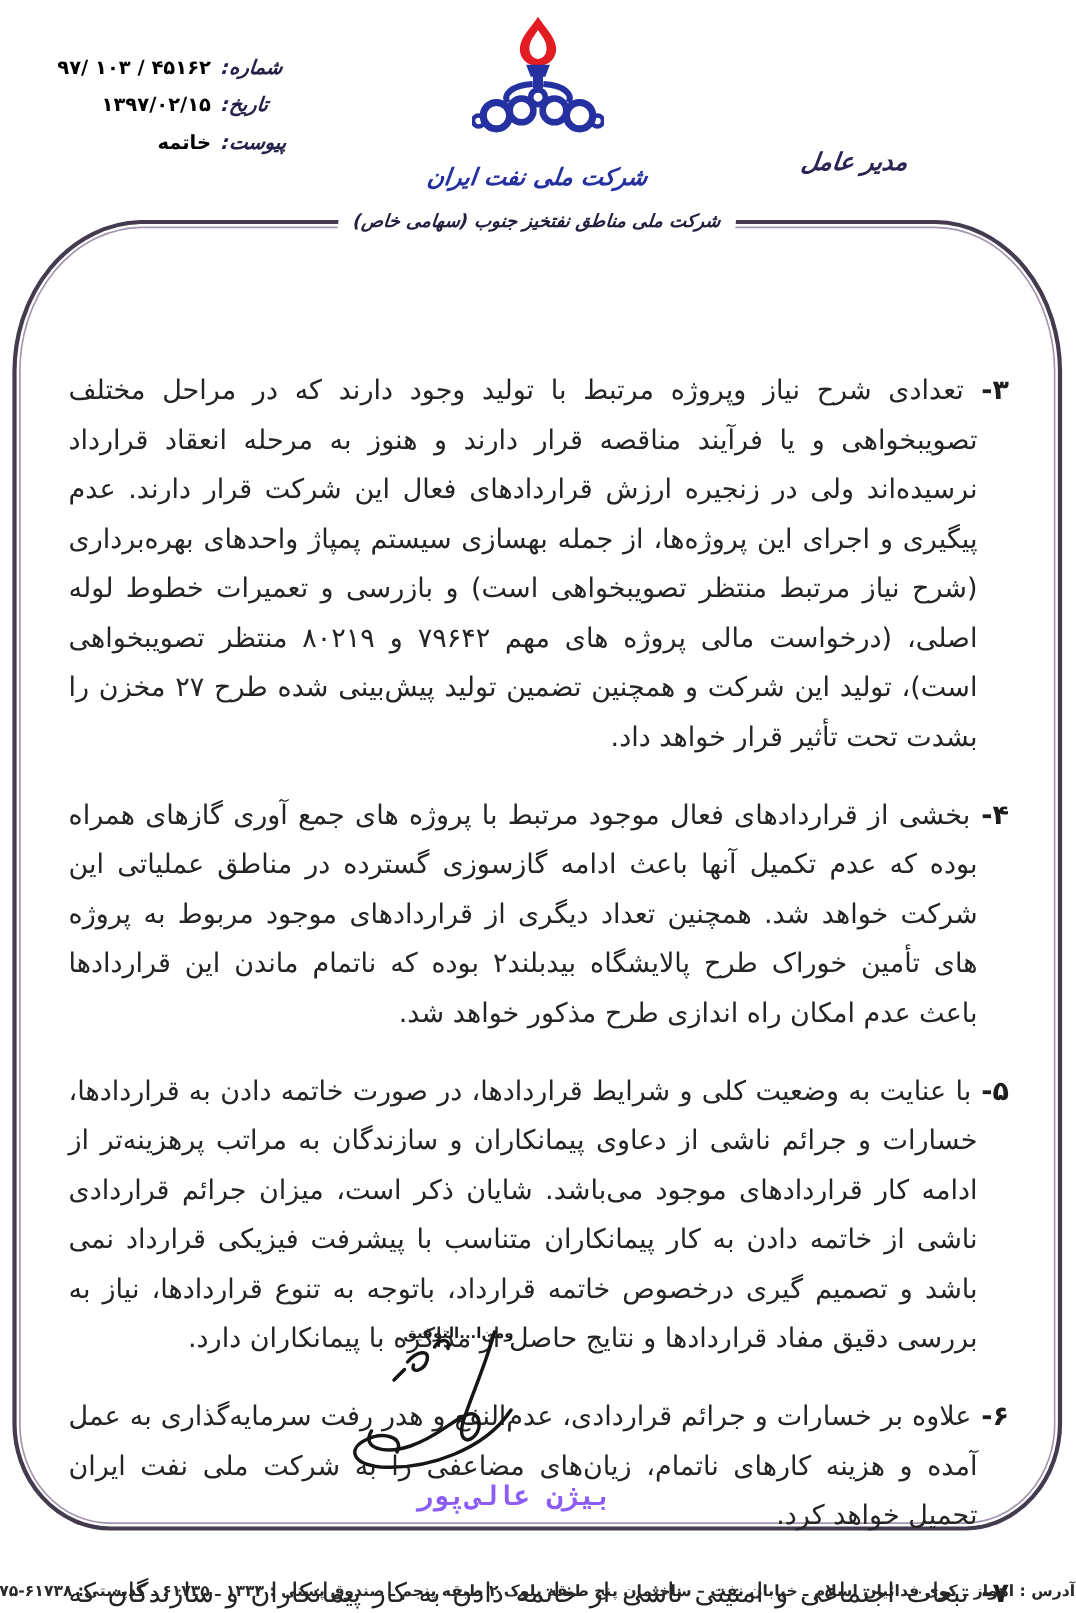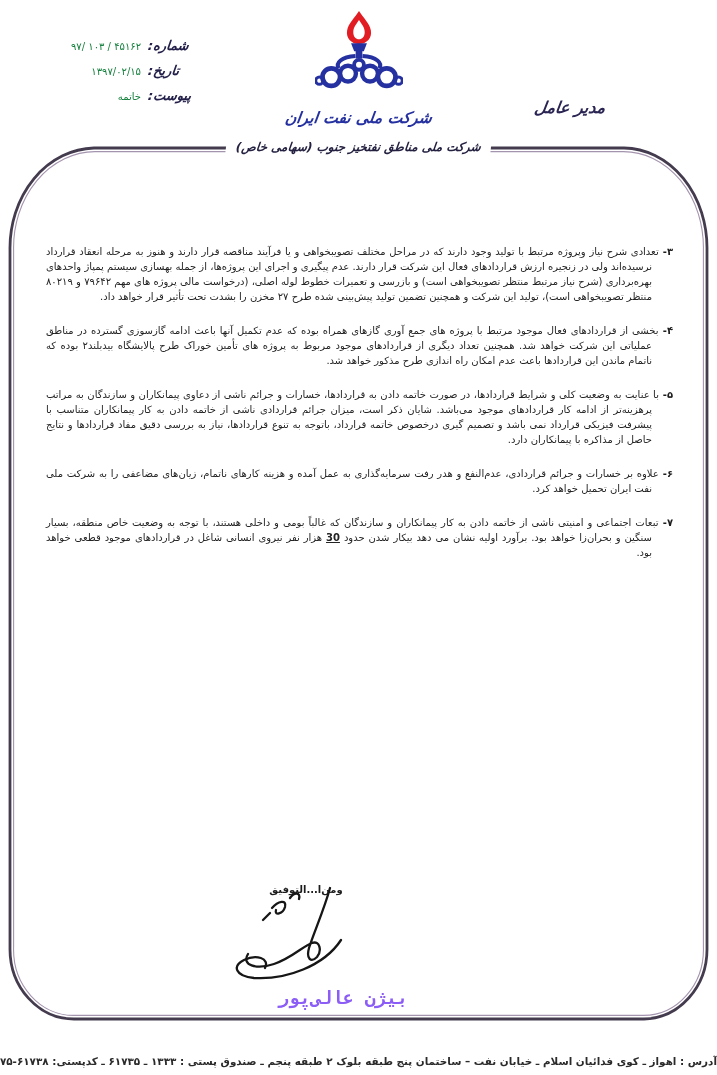--- a/index.html
+++ b/index.html
@@ -11,21 +11,21 @@
   }
   svg.frame{position:absolute; inset:0; z-index:1; pointer-events:none;}
 
   
   .meta{position:absolute; top:38px; left:18px; width:176px; z-index:3;}
   .meta-row{display:flex; justify-content:flex-start; align-items:baseline; margin-bottom:10px; white-space:nowrap;}
   .meta-label{
     font-size:13px; font-weight:bold; font-style:italic; color:#23204a;
     transform:skewX(-6deg); margin-left:7px; min-width:46px; text-align:left;
   }
-  .meta-value{font-size:10px; font-weight:normal; color:#15803d; letter-spacing:.3px;}
+  .meta-value{font-size:13px; font-weight:bold; color:#000000; letter-spacing:.3px;}
 
   
   .logo-wrap{position:absolute; top:10px; left:0; right:0; text-align:center; z-index:3;}
   .logo-wrap svg{display:block; margin:0 auto;}
   .company-name{
     font-size:15.5px; font-weight:bold; font-style:italic; color:#2531a0;
     transform:skewX(-7deg); line-height:28px; margin-top:2px;
   }
   .company-sub{
     display:inline-block; background:#ffffff; padding:0 10px; margin-top:3px;
@@ -34,21 +34,21 @@
   }
   .recipient{
     position:absolute; top:98px; left:528px; width:84px; text-align:center; z-index:3;
     font-size:16px; font-weight:bold; font-style:italic; color:#2a2552;
     transform:skewX(-8deg);
   }
 
   
   .content{position:absolute; top:244px; right:44px; left:46px; z-index:2;}
   .item{
-    font-size:10px; line-height:15px; color:#242424; text-align:justify;
+    font-size:18px; line-height:33px; color:#242424; text-align:justify;
     margin-bottom:19px; padding-right:21px; text-indent:-21px;
   }
   .item .num{font-weight:bold; color:#1d1d1d;}
   .item .b{font-weight:bold;}
   .item .u{text-decoration:underline;}
   .sig-phrase{
     position:absolute; top:884px; left:246px; width:120px; text-align:center;
     font-size:10px; font-weight:bold; color:#1c1c1c;
   }
   .sig-svg{position:absolute; top:882px; left:208px; z-index:4;}

